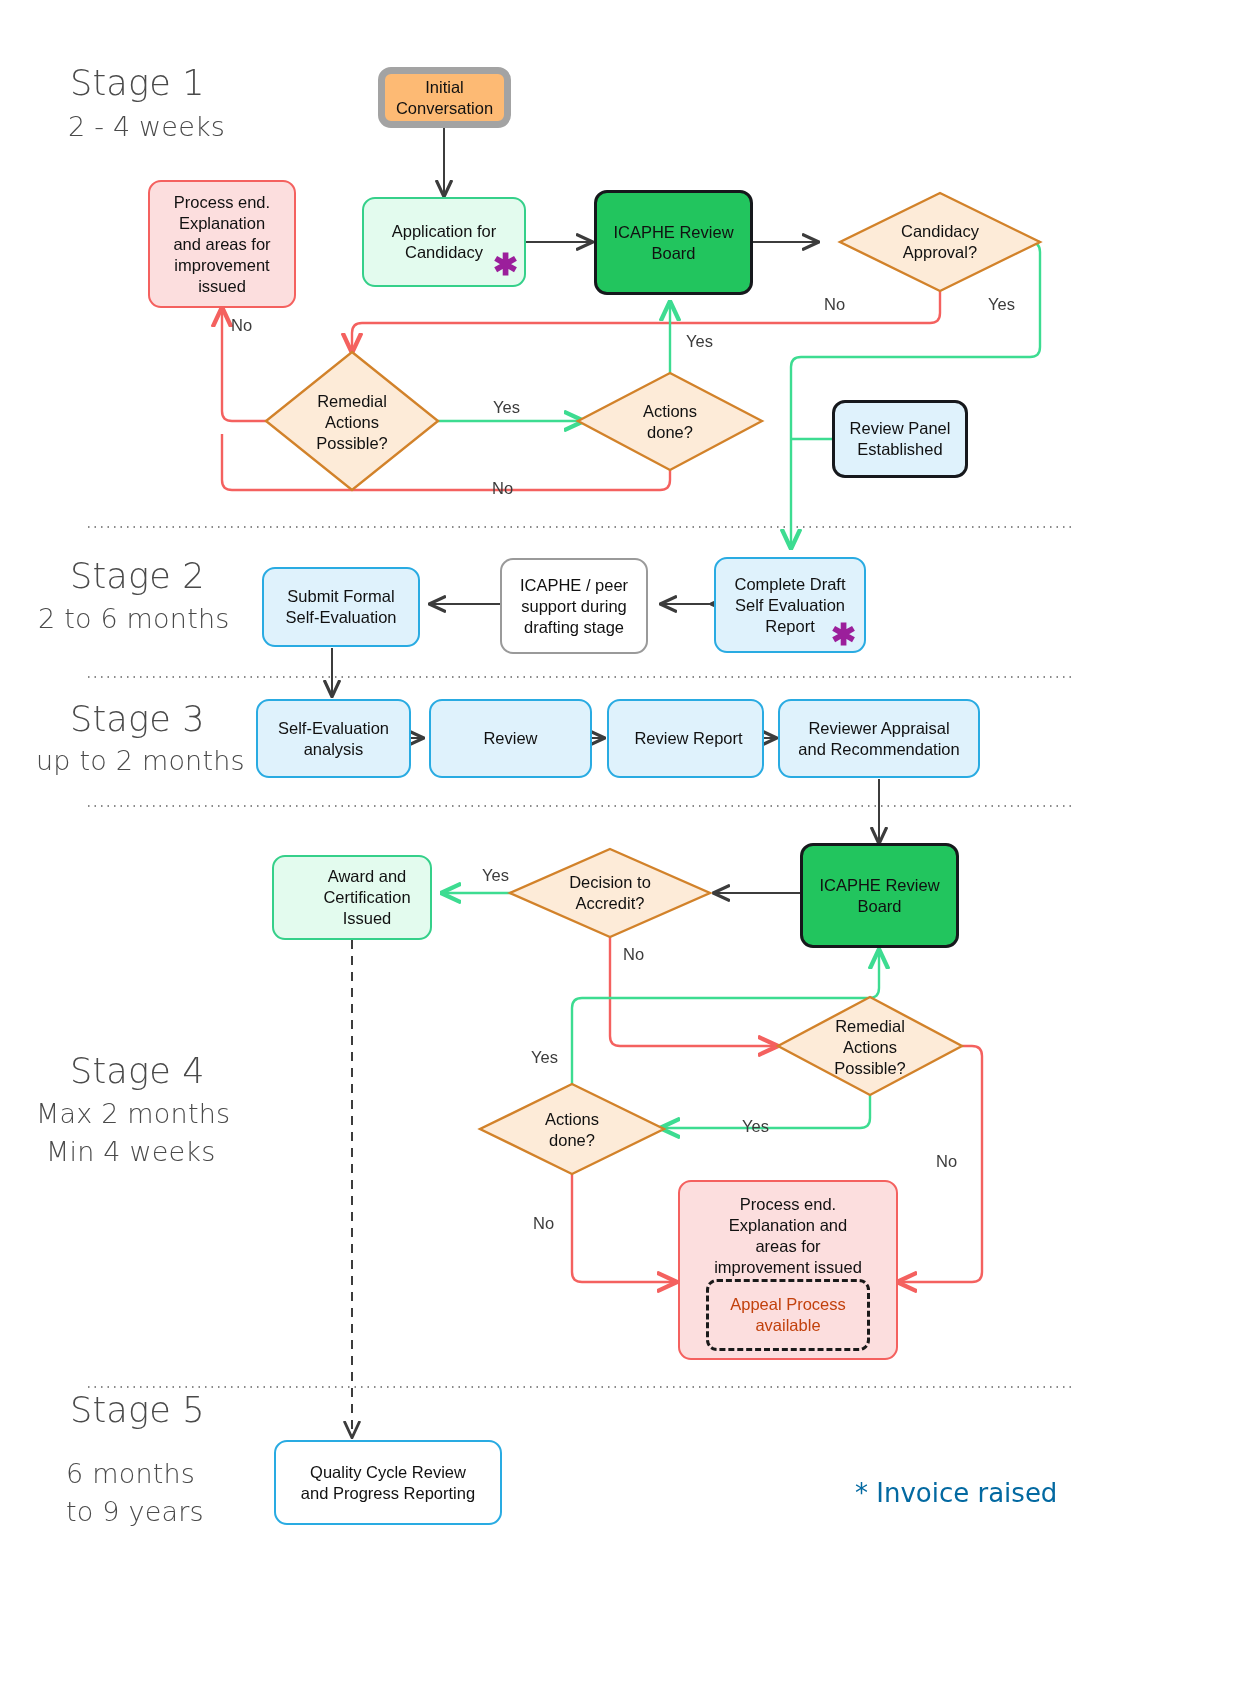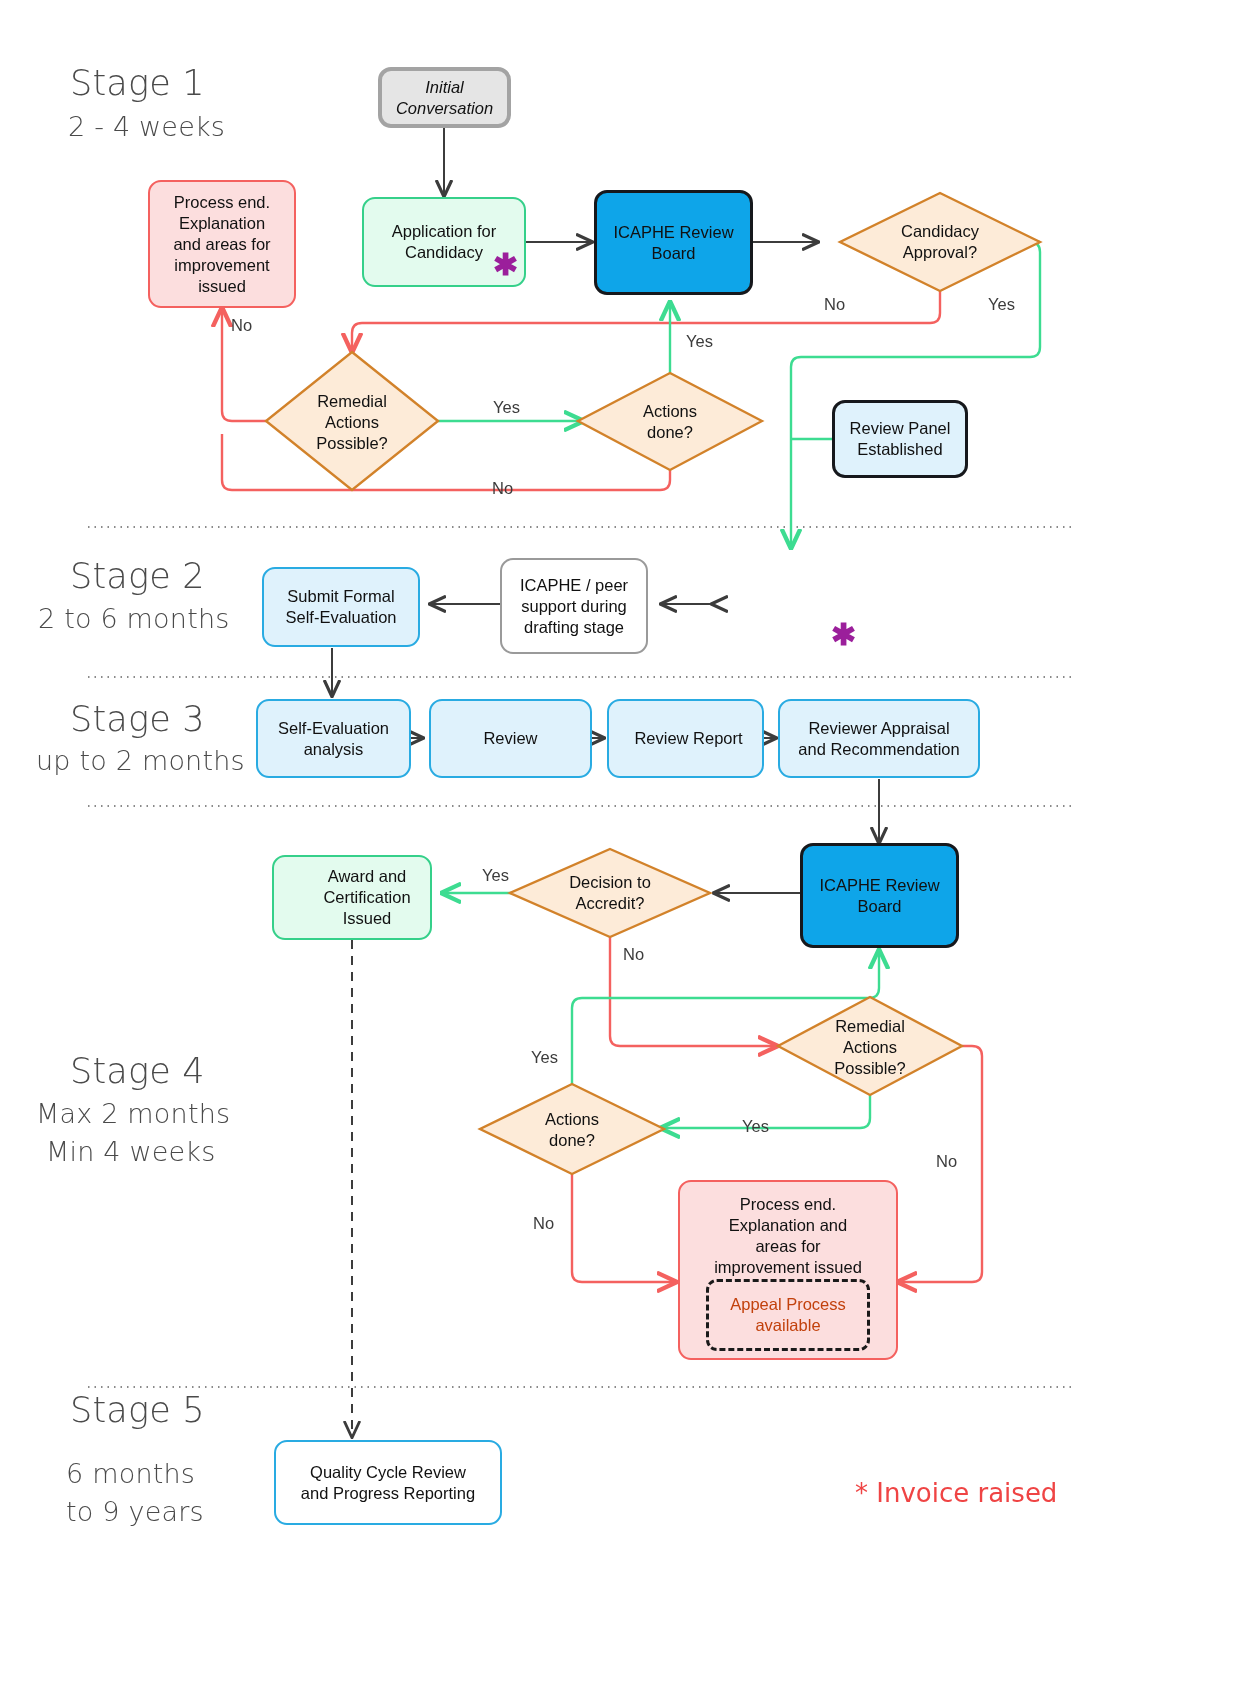--- a/index.html
+++ b/index.html
@@ -45,23 +45,23 @@
     align-items: center;
     justify-content: center;
     text-align: center;
     font-size: 16.5px;
     line-height: 21px;
     color: #111111;
     border-radius: 13px;
     padding: 4px 6px;
   }
   .node span { display: block; }
-  .n-grey   { background: #e5e5e5; border: 4px solid #a3a3a3; font-style: italic; }
+  .n-grey   { background: #fdba74; border: 7px solid #a3a3a3; }
   .n-green  { background: #e3fbee; border: 2px solid #35d08a; }
-  .n-white  { background: #0ea5e9; border: 3px solid #16181c; }
+  .n-white  { background: #22c55e; border: 3px solid #16181c; }
   .n-blue   { background: #dff2fc; border: 2.5px solid #29abe2; }
   .n-blue-dark { background: #dff2fc; border: 3px solid #16181c; }
   .n-blue-thin { background: #ffffff; border: 2.5px solid #29abe2; }
   .n-red    { background: #fcdede; border: 2.5px solid #f4615f; }
   .n-greyline { background: #ffffff; border: 2px solid #9a9a9a; }
   .diamond-label {
     position: absolute;
     display: flex;
     align-items: center;
     justify-content: center;
@@ -93,21 +93,21 @@
     display: flex;
     align-items: center;
     justify-content: center;
     text-align: center;
     font-size: 16.5px;
     line-height: 21px;
     color: #c2410c;
   }
   .footnote {
     position: absolute;
-    color: #ef4444;
+    color: #0369a1;
     font-family: "DejaVu Sans", sans-serif;
     font-size: 26px;
     white-space: nowrap;
   }
 </style>
 </head>
 <body>
 
 <div id="page">
 
@@ -244,20 +244,23 @@
     <span>Review Panel<br>Established</span>
   </div>
 
   <div class="edge-label" style="left:824px; top:295px;">No</div>
   <div class="edge-label" style="left:988px; top:295px;">Yes</div>
   <div class="edge-label" style="left:231px; top:316px;">No</div>
   <div class="edge-label" style="left:493px; top:398px;">Yes</div>
   <div class="edge-label" style="left:686px; top:332px;">Yes</div>
   <div class="edge-label" style="left:492px; top:479px;">No</div>
 
+  <div class="node n-blue" style="left:714px; top:557px; width:152px; height:96px;">
+    <span>Complete Draft<br>Self Evaluation<br>Report</span>
+  </div>
   <div class="asterisk" style="left:831px; top:620px;">✱</div>
 
   <div class="node n-greyline" style="left:500px; top:558px; width:148px; height:96px;">
     <span>ICAPHE / peer<br>support during<br>drafting stage</span>
   </div>
 
   <div class="node n-blue" style="left:262px; top:567px; width:158px; height:80px;">
     <span>Submit Formal<br>Self-Evaluation</span>
   </div>
 

